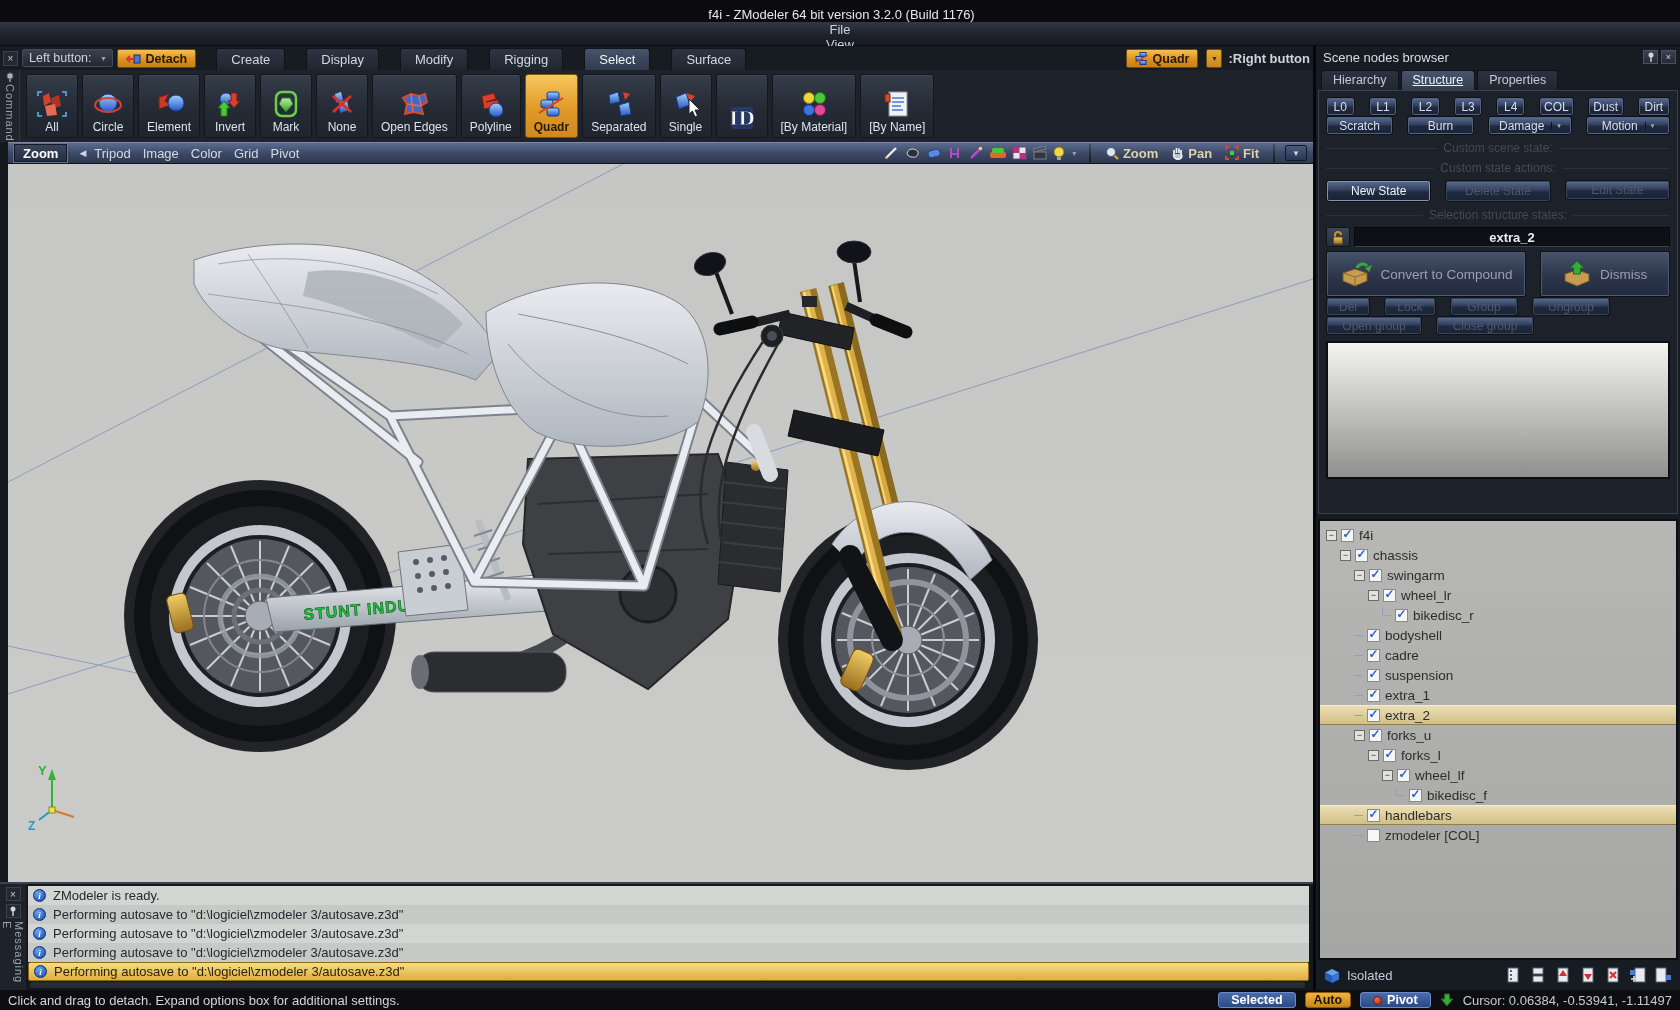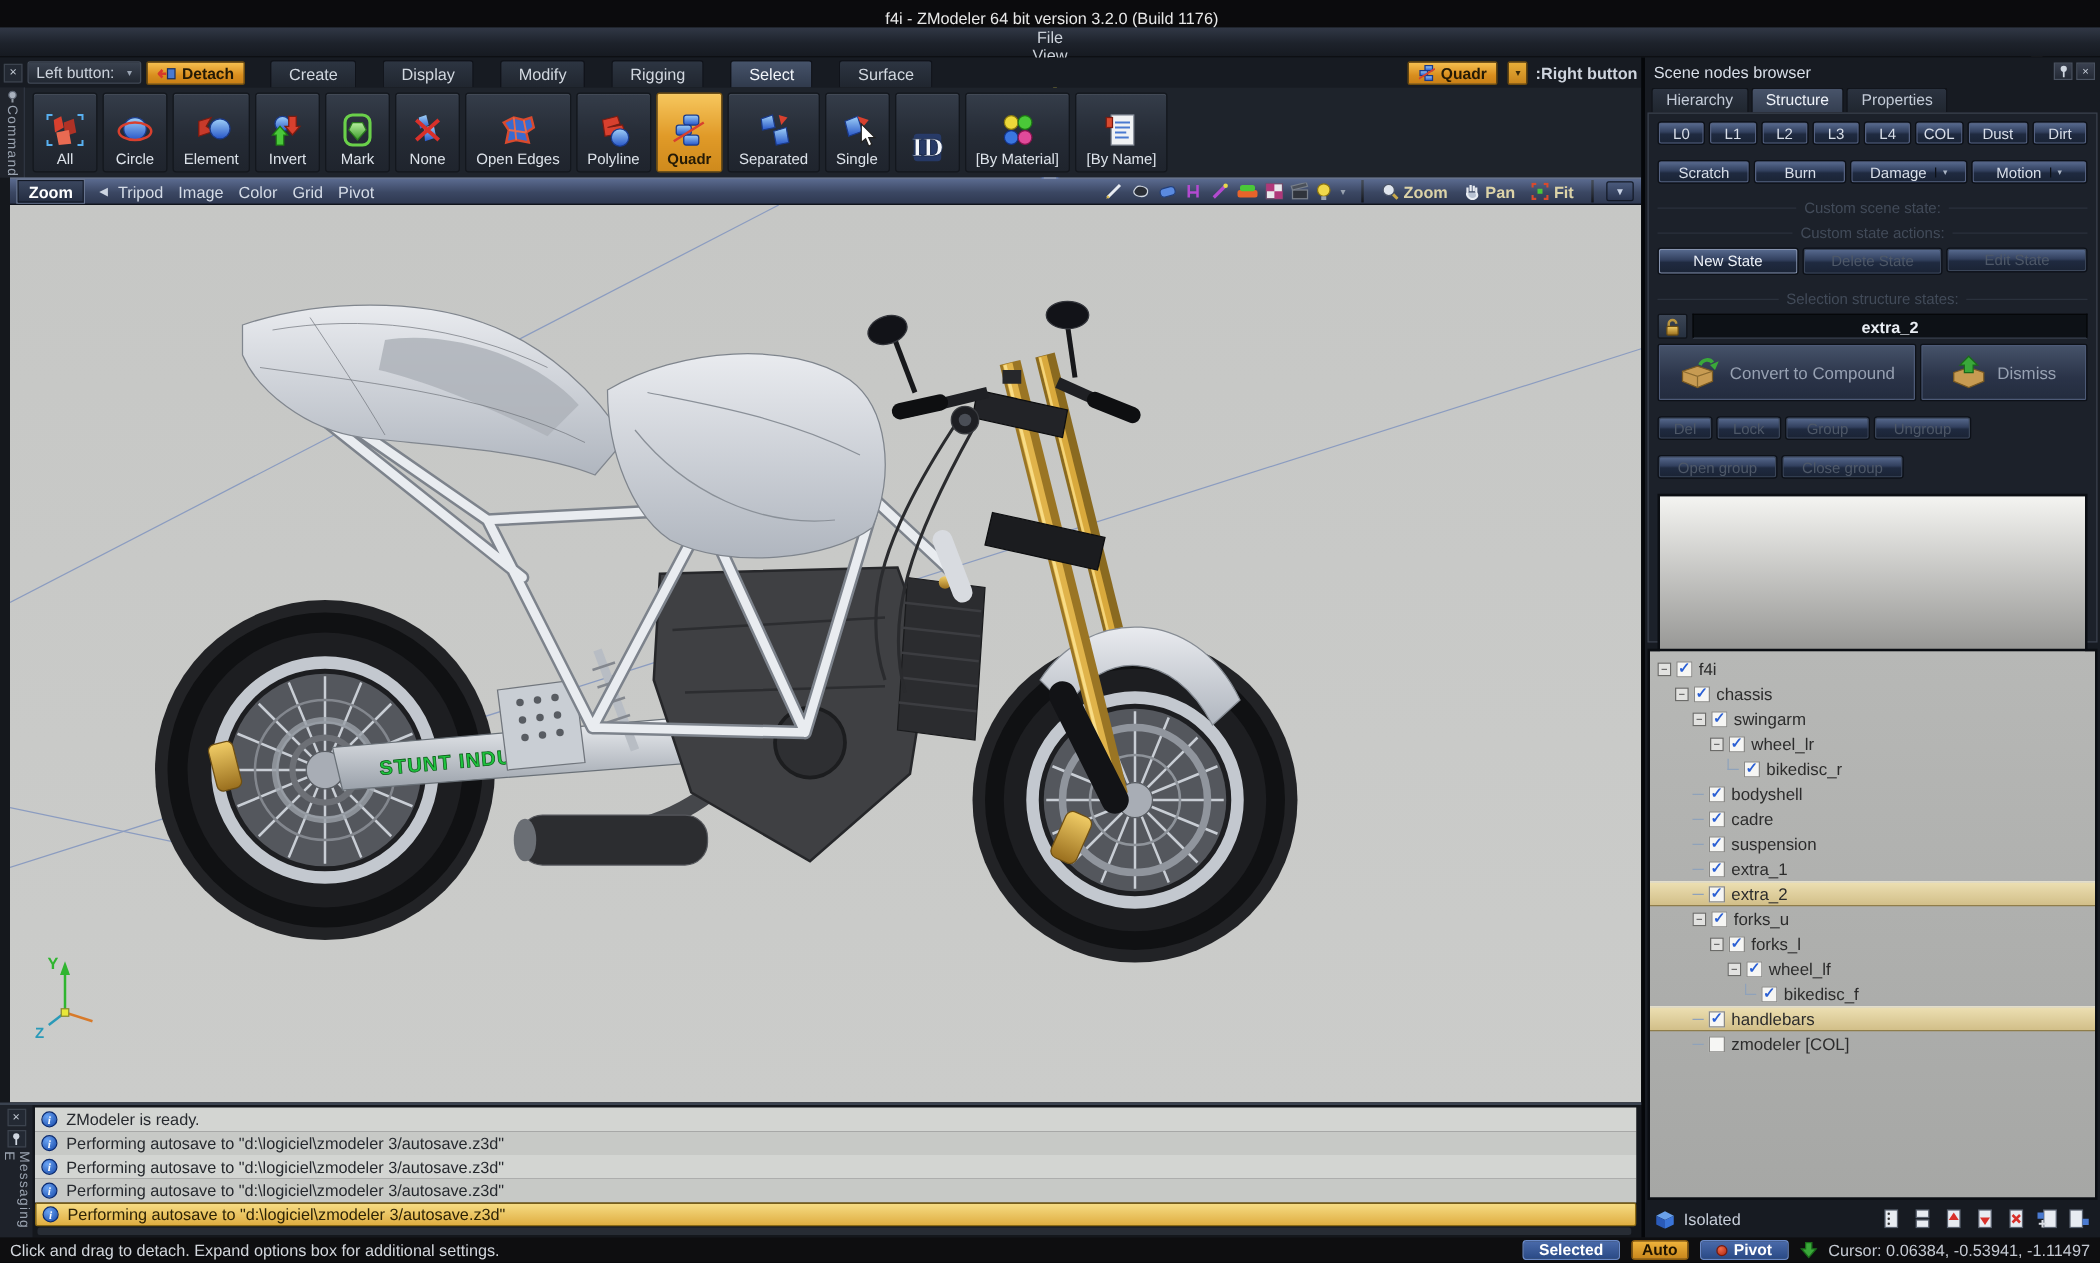--- a/index.html
+++ b/index.html
@@ -88,23 +88,23 @@
   #scenepanel { position:absolute; left:1313px; top:46px; width:367px; height:944px; background:#171b22;
     border-left:3px solid #05070a; display:flex; flex-direction:column; }
   #sp-header { height:22px; display:flex; align-items:center; padding:0 4px 0 7px; }
   #sp-header .t { font-size:13px; color:#d8dee8; }
   #sp-header .boxes { margin-left:auto; display:flex; gap:3px; }
   .minibox { width:15px; height:14px; background:linear-gradient(#3a4150,#242a35); border:1px solid #4a5260;
     color:#cfd6e0; font-size:9px; display:flex; align-items:center; justify-content:center; }
   #sp-tabs { height:22px; display:flex; align-items:flex-end; padding-left:5px; gap:2px; }
   .sptab { padding:2px 11px 3px; font-size:12.5px; color:#c2cad6; background:linear-gradient(#2b3340,#20262f);
     border:1px solid #0f1218; border-bottom:none; border-radius:3px 3px 0 0; }
-  .sptab.active { background:linear-gradient(#48546a,#343e50); color:#eef2f8; }
+  .sptab.active { background:linear-gradient(#48546a,#343e50); color:#eef2f8;text-decoration:underline; }
   #sp-content { height:424px; background:#1c212a; border:1px solid #3a414d; margin:0 2px; padding:6px 7px; }
-  .prow { display:flex; gap:3px; margin-bottom:12px; }
+  .prow { display:flex; gap:14px; margin-bottom:0; }
   .pbtn { flex:1; height:19px; background:linear-gradient(#5a6d92,#32405e 45%,#1f2a40 55%,#1a2334);
     border:1px solid #0d1118; box-shadow:inset 0 0 0 1px #546180; border-radius:3px; color:#d9dfe9; font-size:12px;
     display:flex; align-items:center; justify-content:center; gap:4px; white-space:nowrap; padding:0 4px; }
   .pbtn .split { border-left:1px solid #0d1118; margin-left:3px; padding-left:5px; font-size:7px; color:#aab4c4; }
   .pbtn.disabled { color:#4e5868; box-shadow:inset 0 0 0 1px #3a4558; }
   .pbtn.bright { box-shadow:inset 0 0 0 1px #8693ae; color:#eef2f8; }
   .sectline { display:flex; align-items:center; gap:6px; color:#424b59; font-size:12px; margin:6px 0 5px; white-space:nowrap; }
   .sectline:before,.sectline:after { content:""; flex:1; height:1px; background:#2a313c; }
   .staterow { display:flex; gap:4px; align-items:center; margin-bottom:4px; }
   .lockbtn { width:24px; height:20px; background:linear-gradient(#3c4welche656,#26303f); background:linear-gradient(#3c4656,#26303f);

